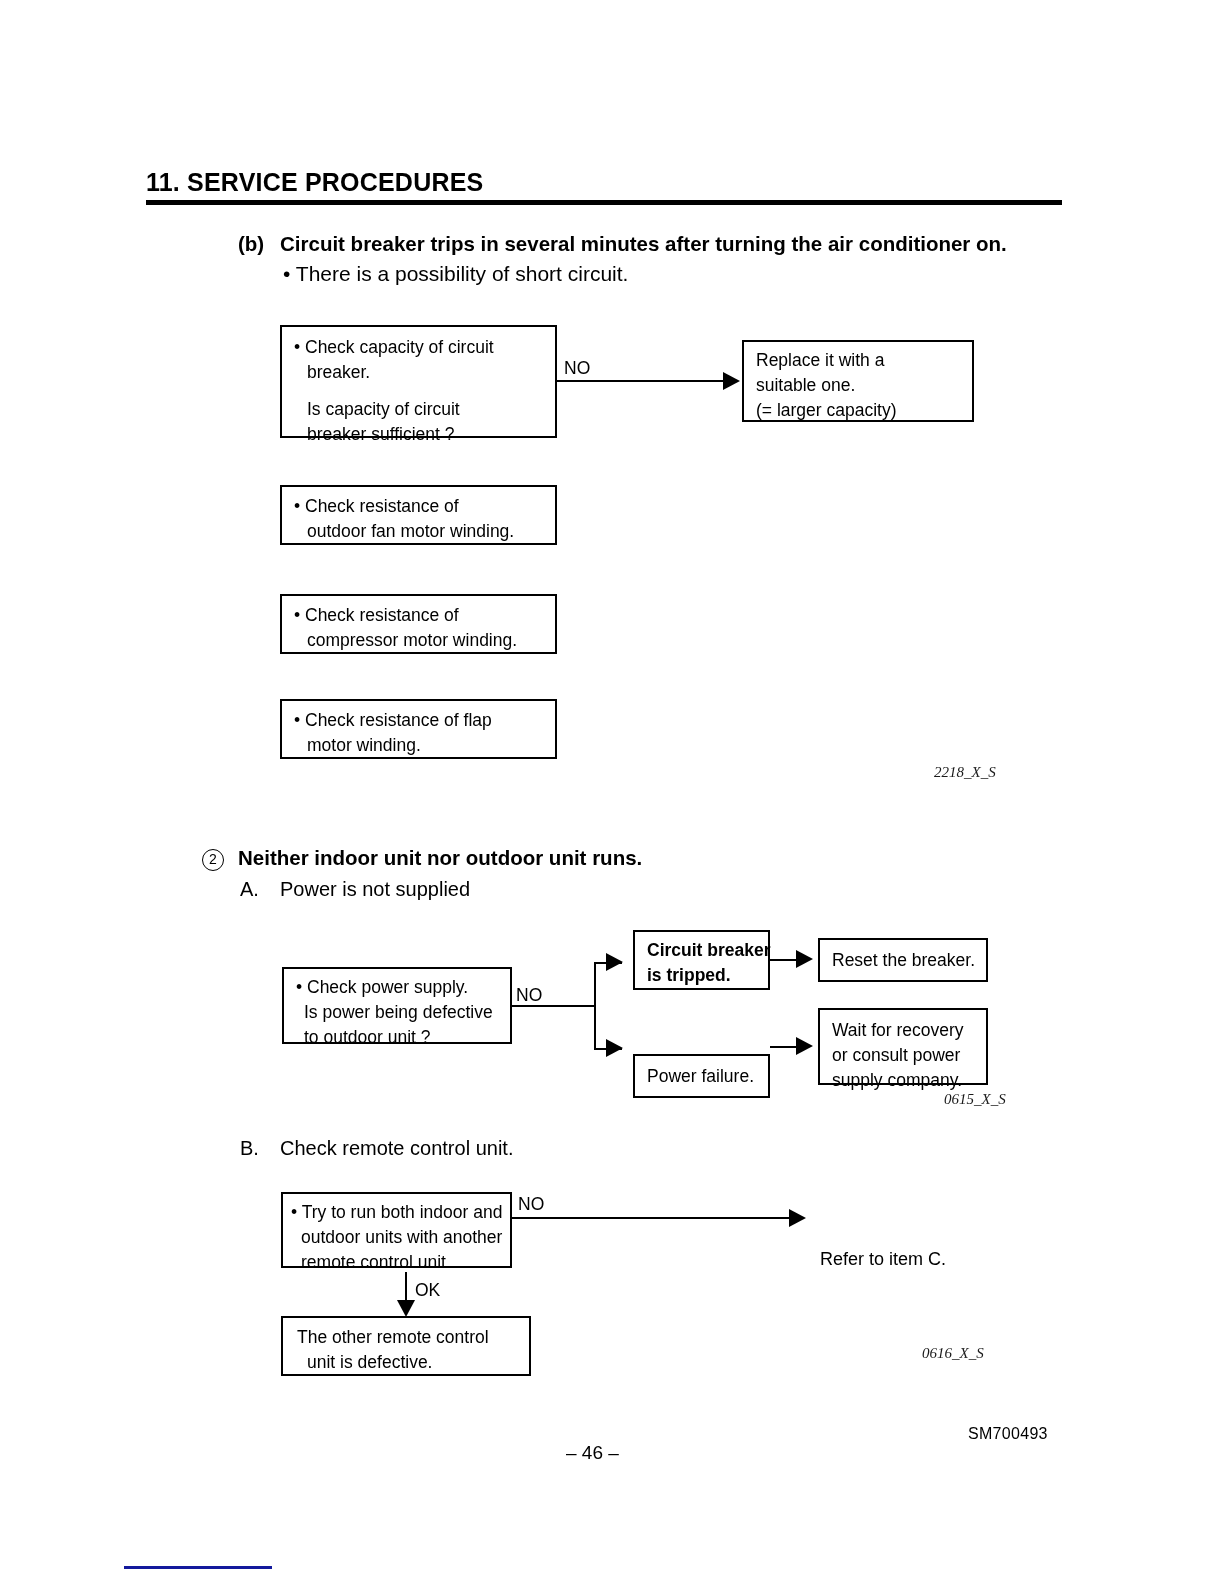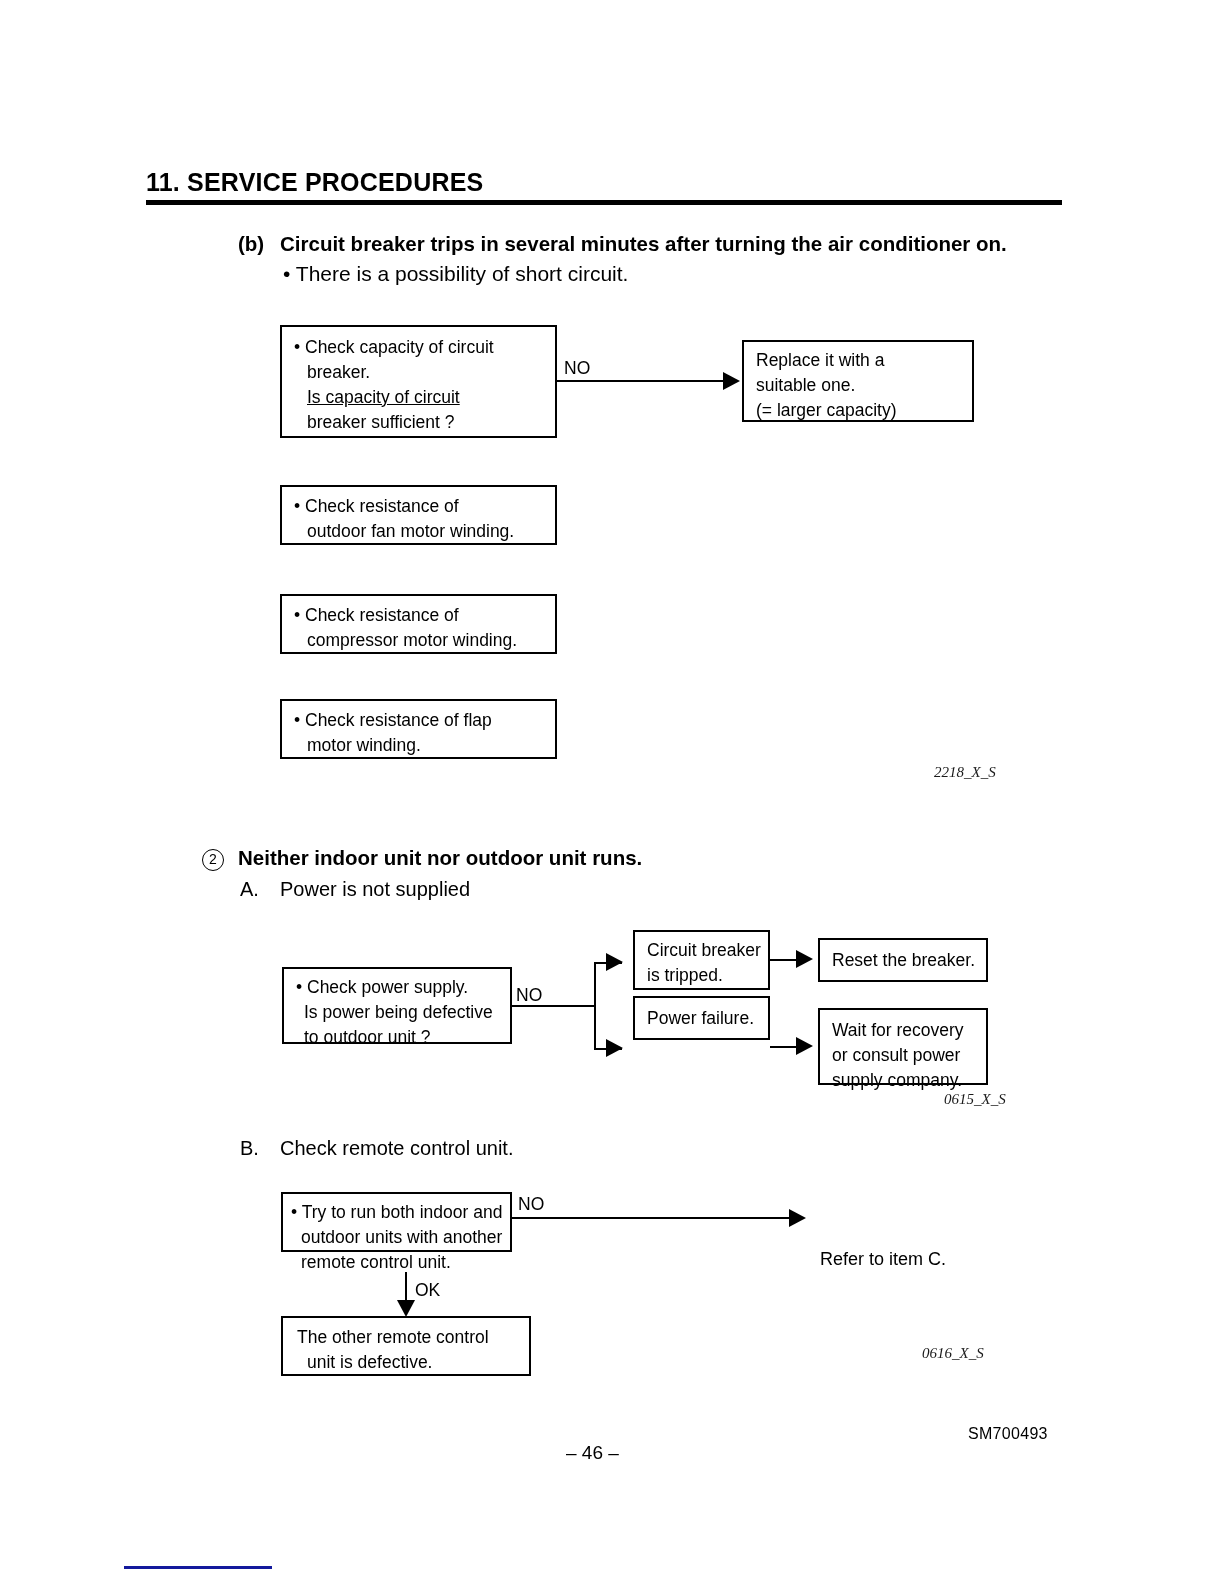--- a/index.html
+++ b/index.html
@@ -177,21 +177,21 @@
 
   <div class="sec-b-title">
     <span class="lbl">(b)</span><span>Circuit breaker trips in several minutes after turning the air conditioner on.</span>
   </div>
   <div class="sec-b-bullet">• There is a possibility of short circuit.</div>
 
   <div class="fbox" style="left:280px; top:325px; width:277px; height:113px;">
     <div class="pad">
       <div class="ln">• Check capacity of circuit</div>
       <div class="ln" style="padding-left:13px;">breaker.</div>
-      <div class="ln" style="padding-left:13px; text-decoration:underline;">Is capacity of circuit</div>
+      <div class="ln" style="padding-left:13px; margin-top:12px;">Is capacity of circuit</div>
       <div class="ln" style="padding-left:13px;">breaker sufficient ?</div>
     </div>
   </div>
 
   <div class="elabel" style="left:564px; top:358px;">NO</div>
   <div class="hline" style="left:557px; top:380px; width:167px;"></div>
   <div class="arrow-r" style="left:723px; top:372px;"></div>
 
   <div class="fbox" style="left:742px; top:340px; width:232px; height:82px;">
     <div class="pad" style="padding-top:6px;">
@@ -244,37 +244,37 @@
   <div class="hline" style="left:512px; top:1005px; width:84px;"></div>
 
   <div class="vline" style="left:594px; top:962px; height:88px;"></div>
 
   <div class="hline" style="left:594px; top:962px; width:28px;"></div>
   <div class="arrow-r" style="left:606px; top:953px;"></div>
 
   <div class="hline" style="left:594px; top:1048px; width:28px;"></div>
   <div class="arrow-r" style="left:606px; top:1039px;"></div>
 
-  <div class="fbox" style="left:633px; top:930px; width:137px; height:60px;">
+  <div class="fbox" style="left:633px; top:930px; width:137px; height:60px;font-weight:bold;">
     <div class="pad" style="padding-top:6px;">
       <div class="ln">Circuit breaker</div>
       <div class="ln">is tripped.</div>
     </div>
   </div>
 
   <div class="hline" style="left:770px; top:959px; width:28px;"></div>
   <div class="arrow-r" style="left:796px; top:950px;"></div>
 
   <div class="fbox" style="left:818px; top:938px; width:170px; height:44px;">
     <div class="pad" style="padding-top:8px;">
       <div class="ln">Reset the breaker.</div>
     </div>
   </div>
 
-  <div class="fbox" style="left:633px; top:996px; width:137px; height:44px;">
+  <div class="fbox" style="left:633px; top:1054px; width:137px; height:44px;">
     <div class="pad" style="padding-top:8px;">
       <div class="ln">Power failure.</div>
     </div>
   </div>
 
   <div class="hline" style="left:770px; top:1046px; width:28px;"></div>
   <div class="arrow-r" style="left:796px; top:1037px;"></div>
 
   <div class="fbox" style="left:818px; top:1008px; width:170px; height:77px;">
     <div class="pad" style="">
@@ -283,21 +283,21 @@
       <div class="ln">supply company.</div>
     </div>
   </div>
 
   <div class="figcode" style="left:944px; top:1091px;">0615_X_S</div>
 
   <div class="sub-head" style="left:240px; top:1137px;">
     <span class="mk">B.</span><span>Check remote control unit.</span>
   </div>
 
-  <div class="fbox" style="left:281px; top:1192px; width:231px; height:60px;">
+  <div class="fbox" style="left:281px; top:1192px; width:231px; height:76px;">
     <div class="pad" style="padding-top:6px; padding-left:8px;">
       <div class="ln">• Try to run both indoor and</div>
       <div class="ln" style="padding-left:10px;">outdoor units with another</div>
       <div class="ln" style="padding-left:10px;">remote control unit.</div>
     </div>
   </div>
 
   <div class="elabel" style="left:518px; top:1194px;">NO</div>
   <div class="hline" style="left:512px; top:1217px; width:278px;"></div>
   <div class="arrow-r" style="left:789px; top:1209px;"></div>

